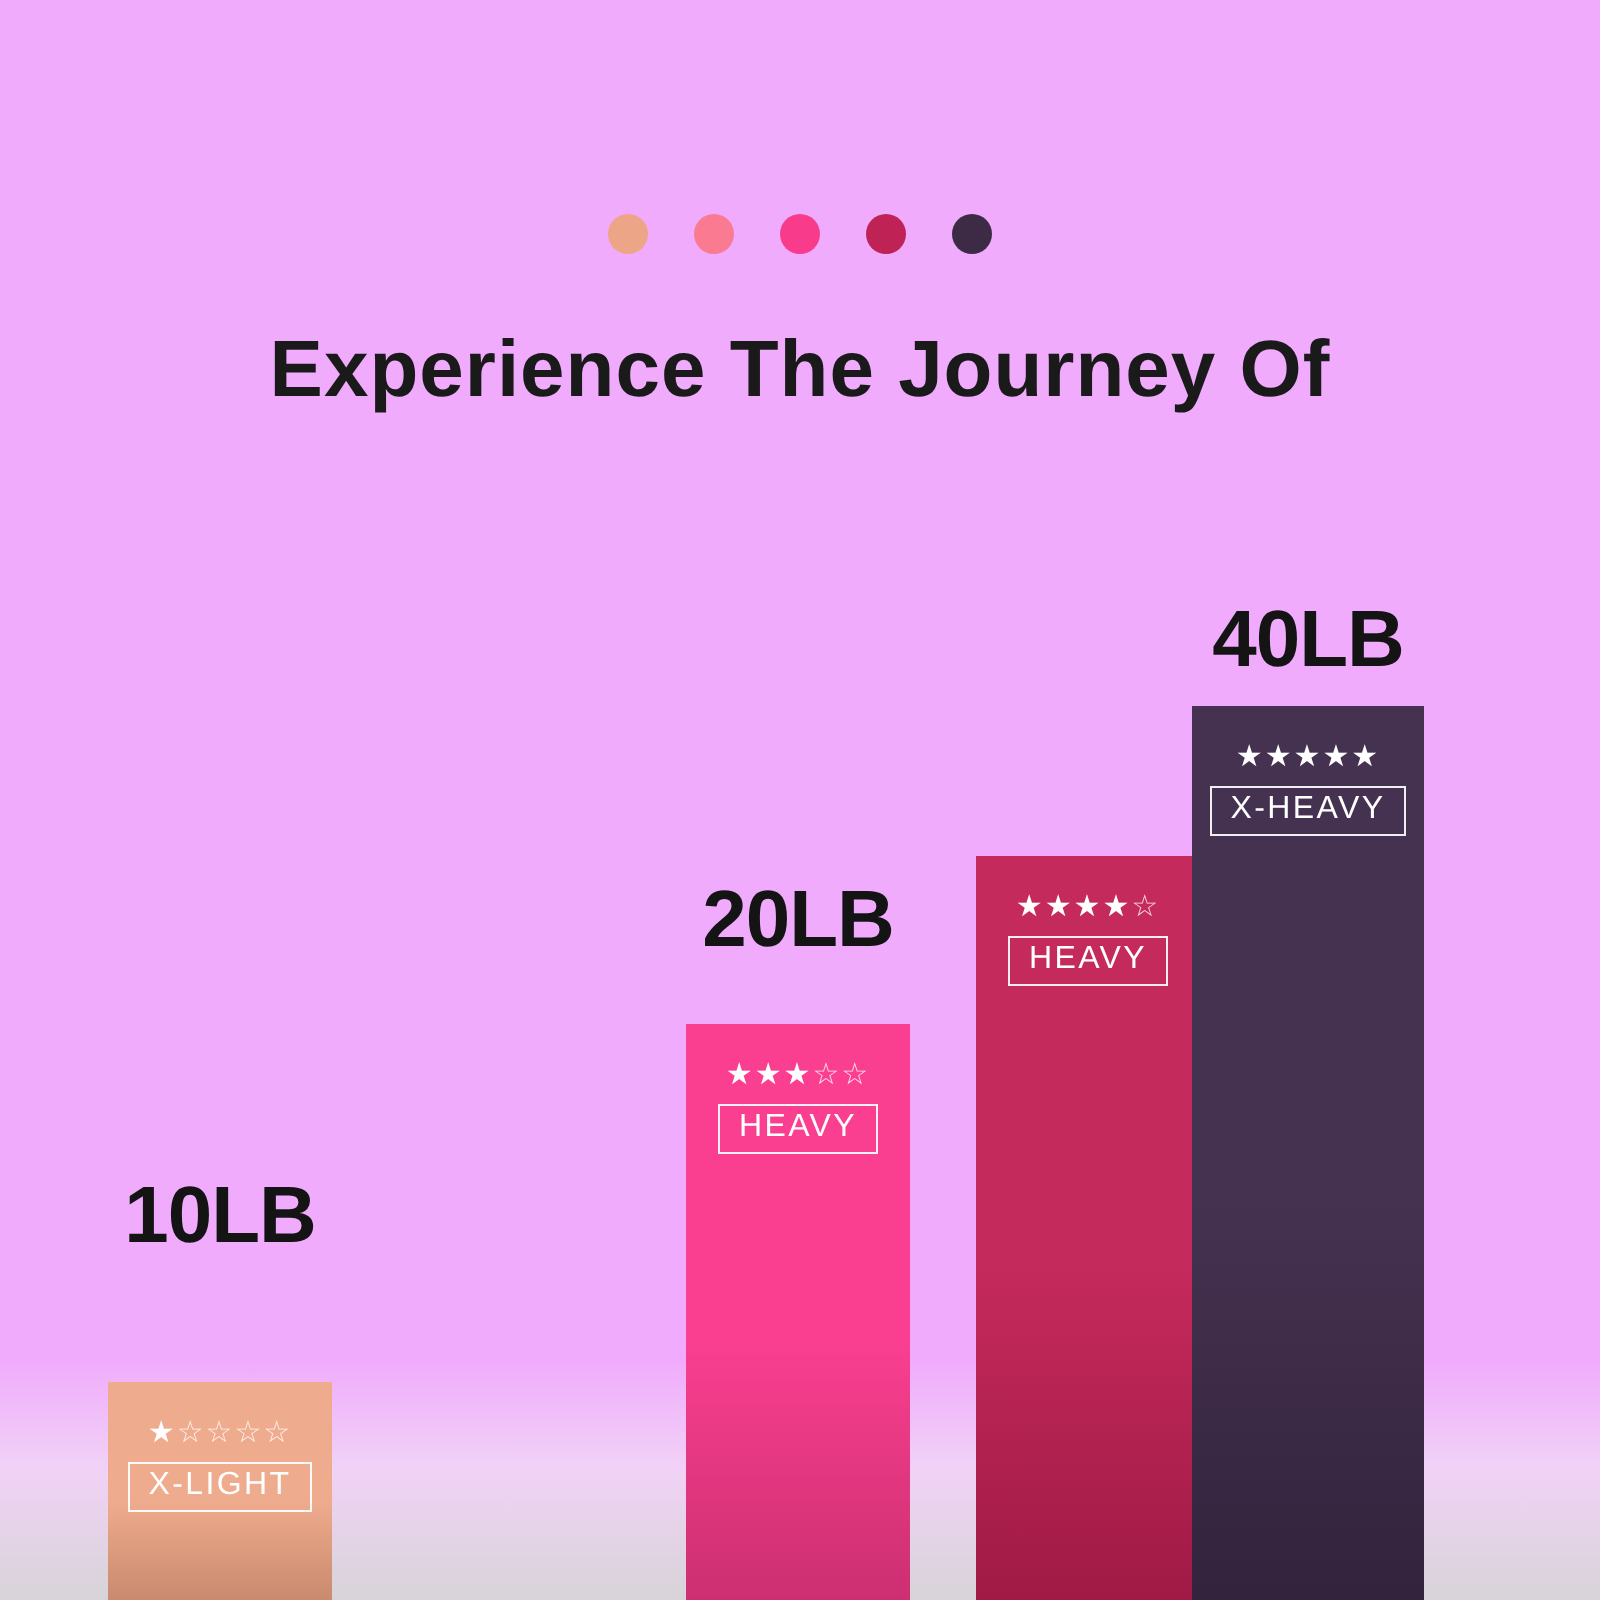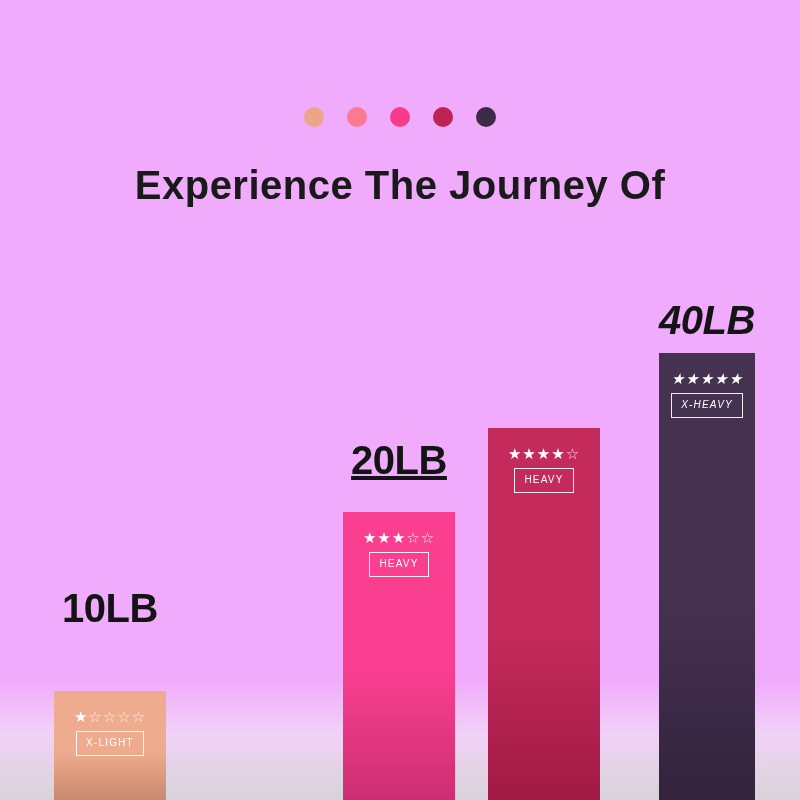--- a/index.html
+++ b/index.html
@@ -113,21 +113,21 @@
     letter-spacing: 1px;
     color: #ffffff;
     white-space: nowrap;
   }
   .stars .empty {
     color: rgba(255,255,255,0.82);
   }
   .level {
     border: 1.5px solid rgba(255,255,255,0.92);
     color: #ffffff;
-    font-size: 10px;
+    font-size: 16px;
     line-height: 12px;
     letter-spacing: 1.2px;
     padding: 5px 9px 6px 9px;
     white-space: nowrap;
   }
 </style>
 </head>
 <body>
 
 <div id="stage">
@@ -150,37 +150,37 @@
       <div class="bar-group" style="left: 54px; width: 112px; height: 229px;">
         <div class="bar-weight" style="top: 15px;">10LB</div>
         <div class="bar" style="height: 109px; background: linear-gradient(rgb(239, 171, 141) 0%, rgb(239, 171, 141) 55%, rgb(201, 138, 111) 100%);">
           <div class="bar-inner">
             <div class="stars"><span>★</span><span class="empty">☆☆☆☆</span></div>
             <div class="level">X-LIGHT</div>
           </div>
         </div>
       </div>
       <div class="bar-group" style="left: 343px; width: 112px; height: 408px;">
-        <div class="bar-weight" style="top: 46px; text-decoration: underline;">20LB</div>
+        <div class="bar-weight" style="top: 46px;">20LB</div>
         <div class="bar" style="height: 288px; background: linear-gradient(rgb(250, 63, 144) 0%, rgb(250, 63, 144) 55%, rgb(204, 47, 113) 100%);">
           <div class="bar-inner">
             <div class="stars"><span>★★★</span><span class="empty">☆☆</span></div>
             <div class="level">HEAVY</div>
           </div>
         </div>
       </div>
       <div class="bar-group" style="left: 488px; width: 112px; height: 492px;">
         <div class="bar" style="height: 372px; background: linear-gradient(rgb(197, 42, 92) 0%, rgb(197, 42, 92) 55%, rgb(160, 26, 69) 100%);">
           <div class="bar-inner">
             <div class="stars"><span>★★★★</span><span class="empty">☆</span></div>
             <div class="level">HEAVY</div>
           </div>
         </div>
       </div>
-      <div class="bar-group" style="left: 659px; width: 96px; height: 567px; font-style: italic;">
+      <div class="bar-group" style="left: 596px; width: 116px; height: 567px;">
         <div class="bar-weight" style="top: 65px;">40LB</div>
         <div class="bar" style="height: 447px; background: linear-gradient(rgb(69, 50, 81) 0%, rgb(69, 50, 81) 55%, rgb(51, 35, 60) 100%);">
           <div class="bar-inner">
             <div class="stars"><span>★★★★★</span><span class="empty"></span></div>
             <div class="level">X-HEAVY</div>
           </div>
         </div>
       </div>
     </div>
 

